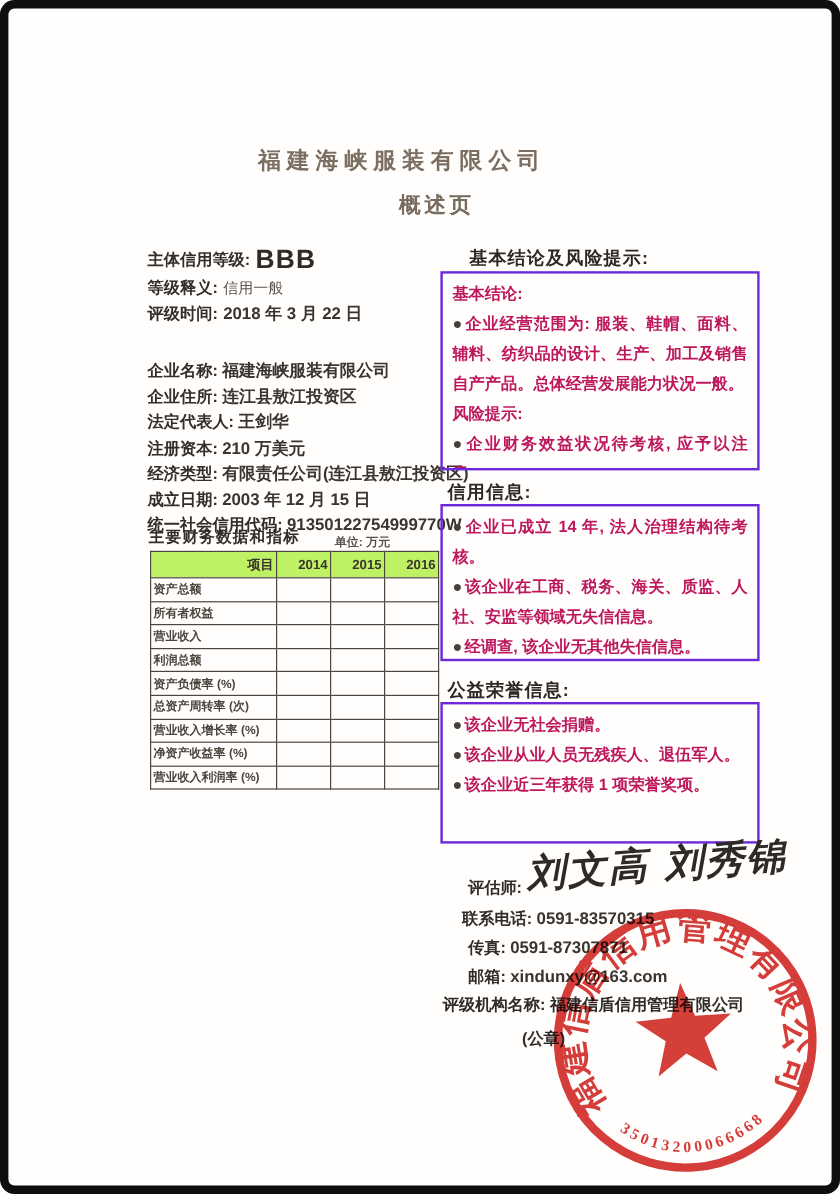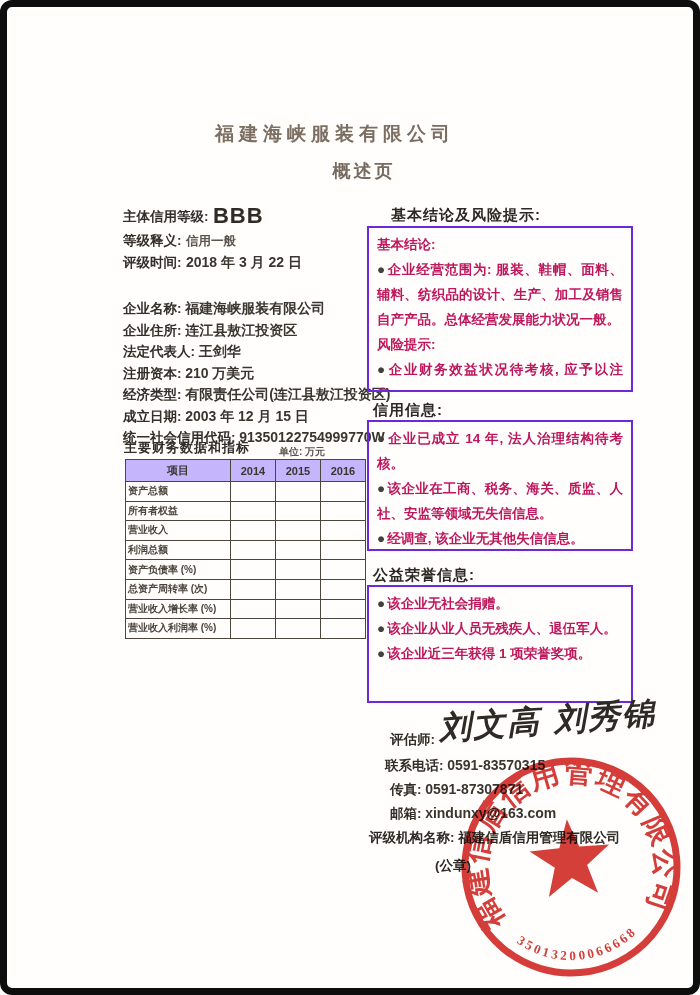--- a/index.html
+++ b/index.html
@@ -13,33 +13,33 @@
   .doc-title{top:114px;left:0;width:656px;text-align:center;font-size:19px;font-weight:700;
              letter-spacing:5px;color:#7c6e61;}
   .doc-subtitle{top:152px;left:0;width:656px;text-align:center;font-size:18px;font-weight:700;
                 letter-spacing:3px;color:#776a5e;padding-left:29px;}
 
   
   .line{white-space:nowrap;color:#3a352f;}
   .lbl{font-weight:700;color:#332e29;font-size:13.5px;}
   .val{font-weight:700;color:#3a352f;font-size:14px;}
   .grade{font-size:22px;font-weight:600;letter-spacing:1px;color:#2f2b26;vertical-align:-2px;}
-  .soft{font-weight:700;color:#5a544c;font-size:12.5px;}
+  .soft{font-weight:400;color:#5a544c;font-size:12.5px;}
 
   
   .company{left:116px;top:291px;line-height:20.5px;font-size:13px;}
   .company .row{white-space:nowrap;}
 
   
   .fin-title{left:117px;top:432px;font-size:13px;font-weight:700;color:#332e29;letter-spacing:1px;}
   .fin-unit{left:272px;top:438px;font-size:10px;color:#5a544c;font-weight:600;}
   table.fin{left:118px;top:452px;border-collapse:collapse;table-layout:fixed;}
   table.fin th,table.fin td{border:1px solid #4c463e;font-size:10px;color:#4a443c;
         padding:0 2px;overflow:hidden;white-space:nowrap;}
-  table.fin th{background:#c4b5fd;font-weight:700;font-size:11px;color:#3a352f;height:21px;}
+  table.fin th{background:#bef264;font-weight:700;font-size:11px;color:#3a352f;height:21px;text-align:right;}
   table.fin td{height:18.6px;font-weight:600;}
   .c-item{width:100px;} .c-year{width:40px;text-align:center;}
 
   
   .sec-title{font-size:15px;font-weight:700;color:#2c2823;letter-spacing:1px;text-align:right;}
   .rbox{border:2px solid #6d28d9;width:246px;padding:5px 8px;box-sizing:content-box;
         font-size:13.5px;color:#be185d;font-weight:600;text-align:justify;overflow:hidden;}
   .rbox .sub{line-height:1.85;}
   .bullet-para{line-height:1.85;}
   .bullet-icon::before{content:"●";margin-right:2px;color:#45403a;}
@@ -154,20 +154,26 @@
           <td></td>
         </tr>
       <tr>
           <td>总资产周转率 (次)</td>
           <td></td>
           <td></td>
           <td></td>
         </tr>
       <tr>
           <td>营业收入增长率 (%)</td>
+          <td></td>
+          <td></td>
+          <td></td>
+        </tr>
+      <tr>
+          <td>净资产收益率 (%)</td>
           <td></td>
           <td></td>
           <td></td>
         </tr>
       <tr>
           <td>营业收入利润率 (%)</td>
           <td></td>
           <td></td>
           <td></td>
         </tr>

